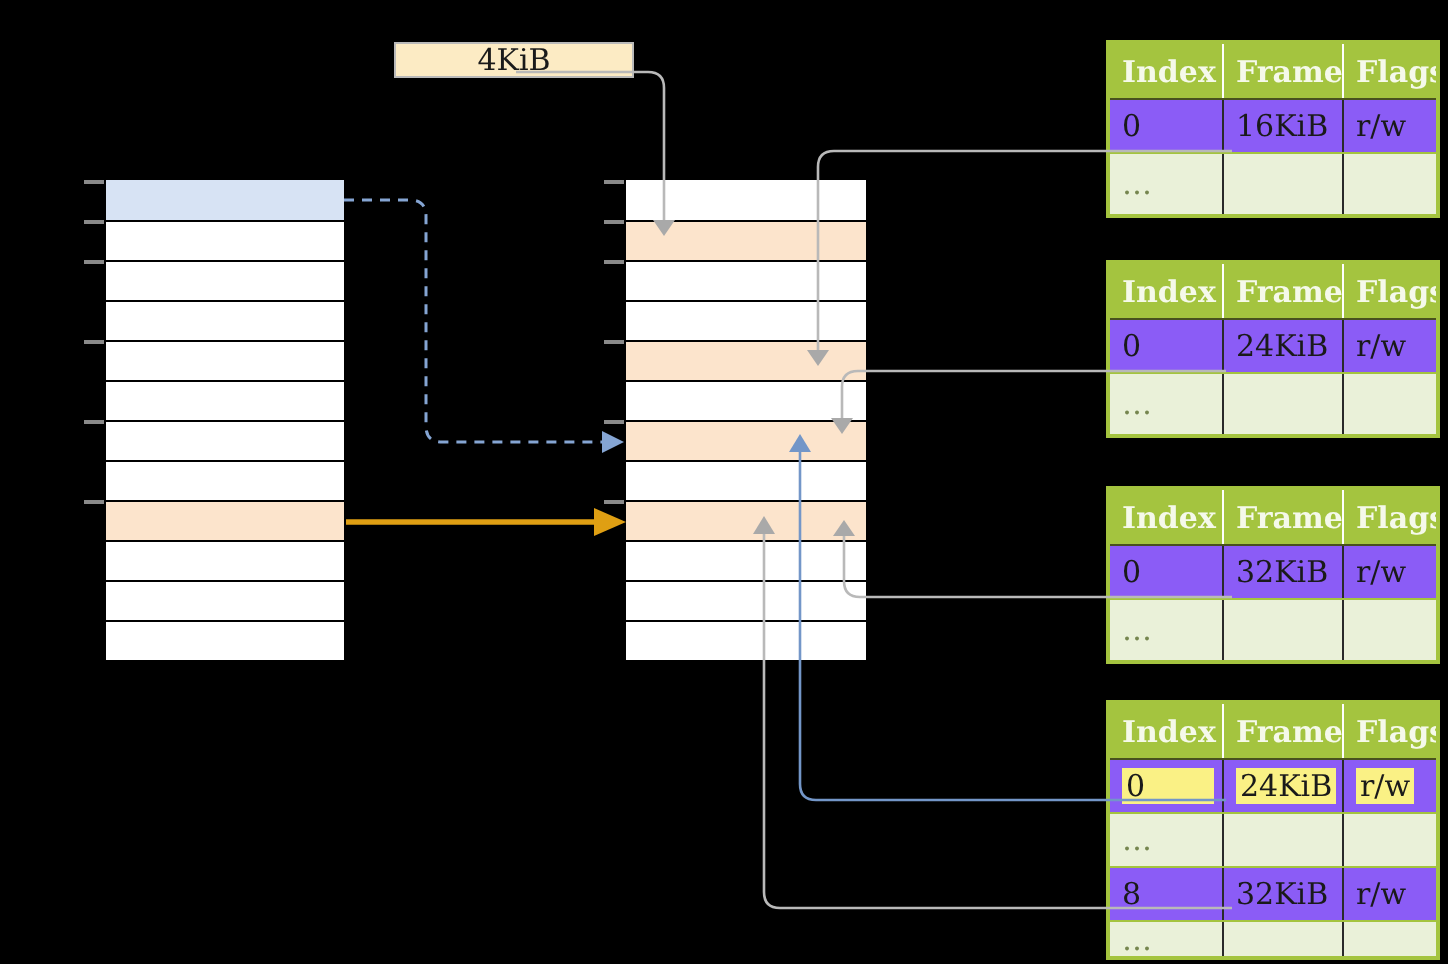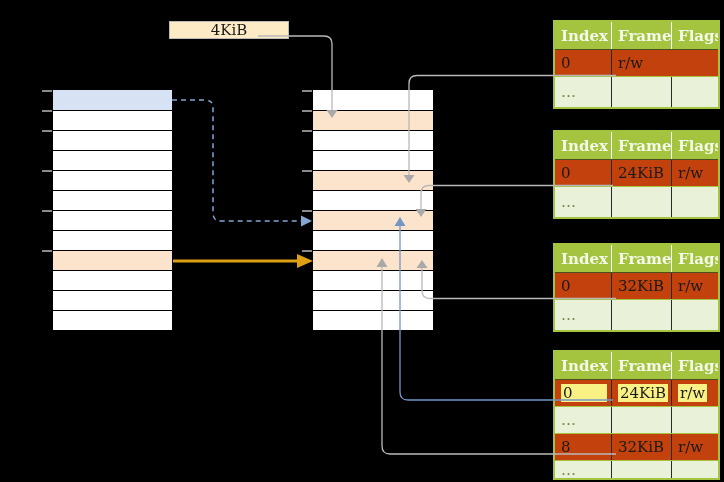--- a/index.html
+++ b/index.html
@@ -9,27 +9,27 @@
 
   
   .memcol{position:absolute;border:1px solid #000;box-sizing:border-box;}
   .memrow{height:20px;box-sizing:border-box;background:var(--row-white);}
   .memrow + .memrow{border-top:1px solid #000;}
   .memrow.blue{background:var(--row-blue);}
   .memrow.orange{background:var(--row-orange);}
   .tick{position:absolute;width:10px;height:2px;background:var(--tick-gray);left:-11px;}
 
   
-  #size-label{position:absolute;left:169px;top:21px;width:120px;height:18px;
+  #size-label{position:absolute;left:197px;top:21px;width:120px;height:18px;
     background:var(--label-bg);border:1px solid var(--gray-line);box-sizing:border-box;
     display:flex;align-items:center;justify-content:center;font-size:15px;color:#1a1a1a;}
 
   
   .pt{position:absolute;left:553px;width:167px;border:2px solid var(--table-green);
-      box-sizing:border-box;background:#c2410c;}
+      box-sizing:border-box;background:#8b5cf6;}
   .pt-row{display:flex;box-sizing:border-box;height:27px;}
   .pt-row + .pt-row{border-top:1px solid var(--table-green);}
   .pt-row.head{background:var(--table-green);}
   .pt-row.head + .pt-row{border-top:1px solid #49511f;}
   .pt-row.dots{background:var(--table-green-light);height:31px;}
   .pt.tall .pt-row.dots{height:27px;}
   .pt.tall .pt-row.dots:last-child{height:18px;}
   .pt-cell{box-sizing:border-box;display:flex;align-items:center;padding-left:6px;
            font-size:15px;color:var(--cell-text);overflow:hidden;}
   .pt-row.head .pt-cell{color:var(--header-text);font-weight:bold;border-right:1px solid #fff;}
@@ -101,20 +101,21 @@
     </div>
 
   <div class="pt" id="pt1" style="top:20px;">
       <div class="pt-row head">
         <div class="pt-cell c0">Index</div>
         <div class="pt-cell c1">Frame</div>
         <div class="pt-cell c2">Flags</div>
       </div>
       <div class="pt-row body">
         <div class="pt-cell c0">0</div>
+        <div class="pt-cell c1">16KiB</div>
         <div class="pt-cell c2">r/w</div>
       </div>
       <div class="pt-row dots">
         <div class="pt-cell c0">…</div>
         <div class="pt-cell c1"></div>
         <div class="pt-cell c2"></div>
       </div>
     </div>
   <div class="pt" id="pt2" style="top:130px;">
       <div class="pt-row head">

